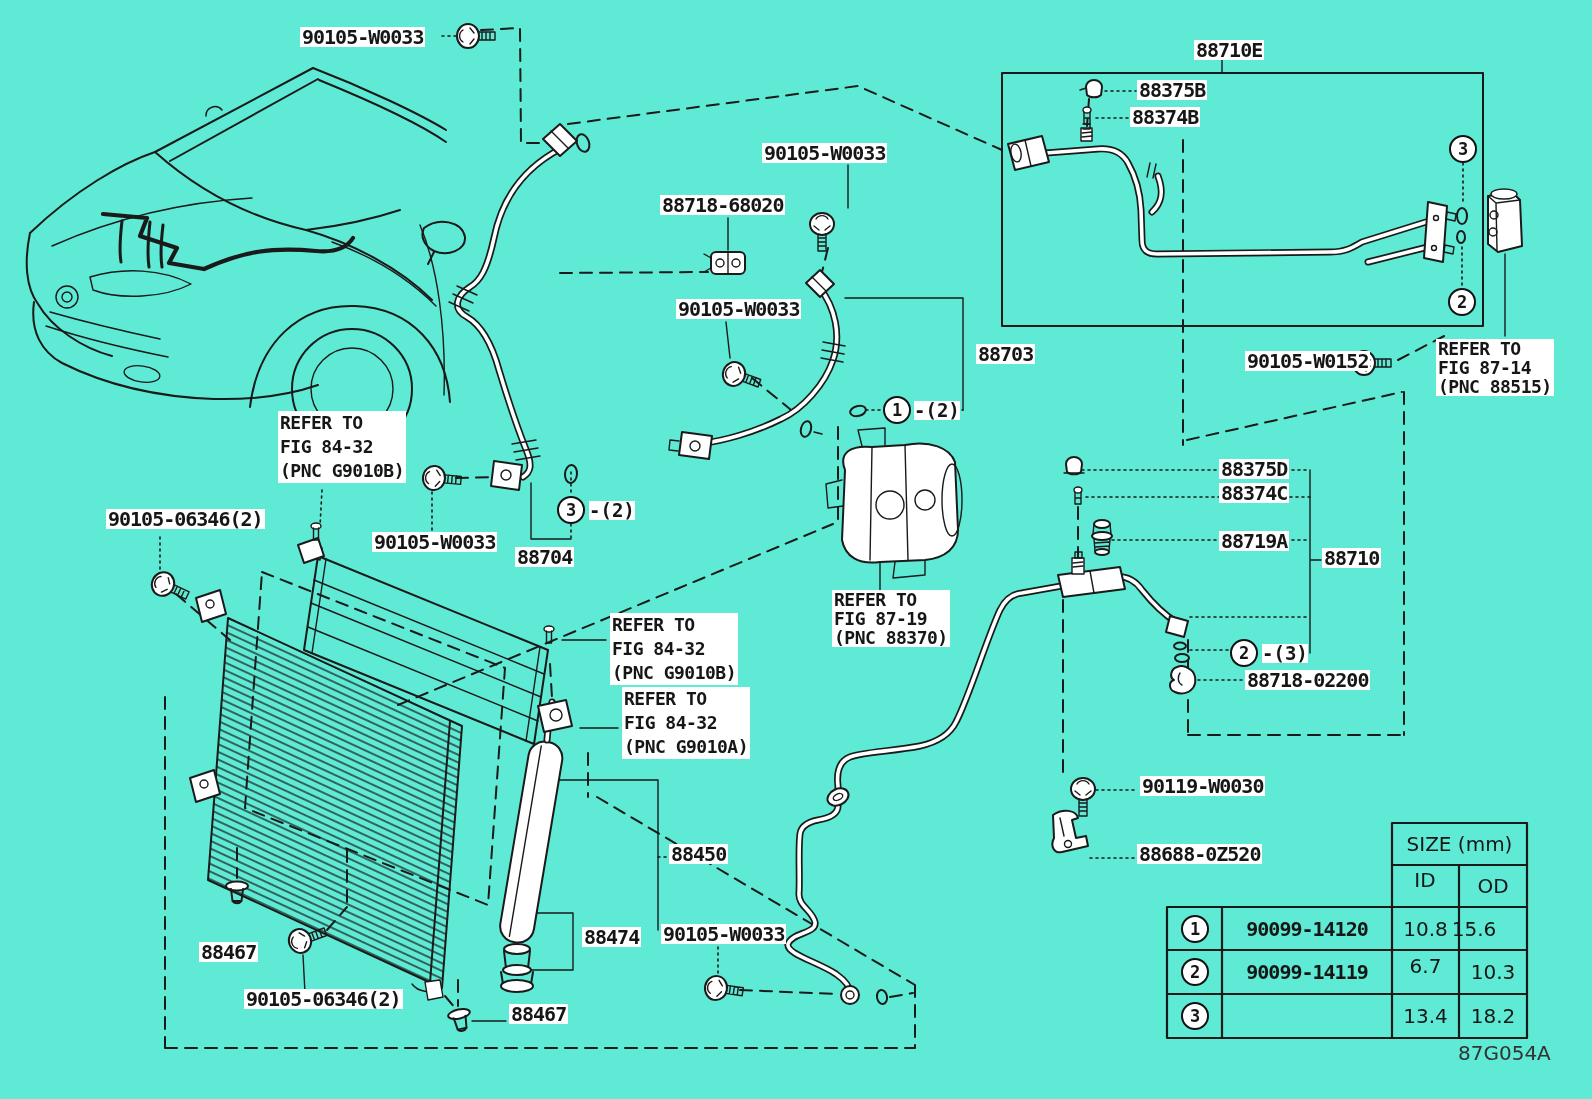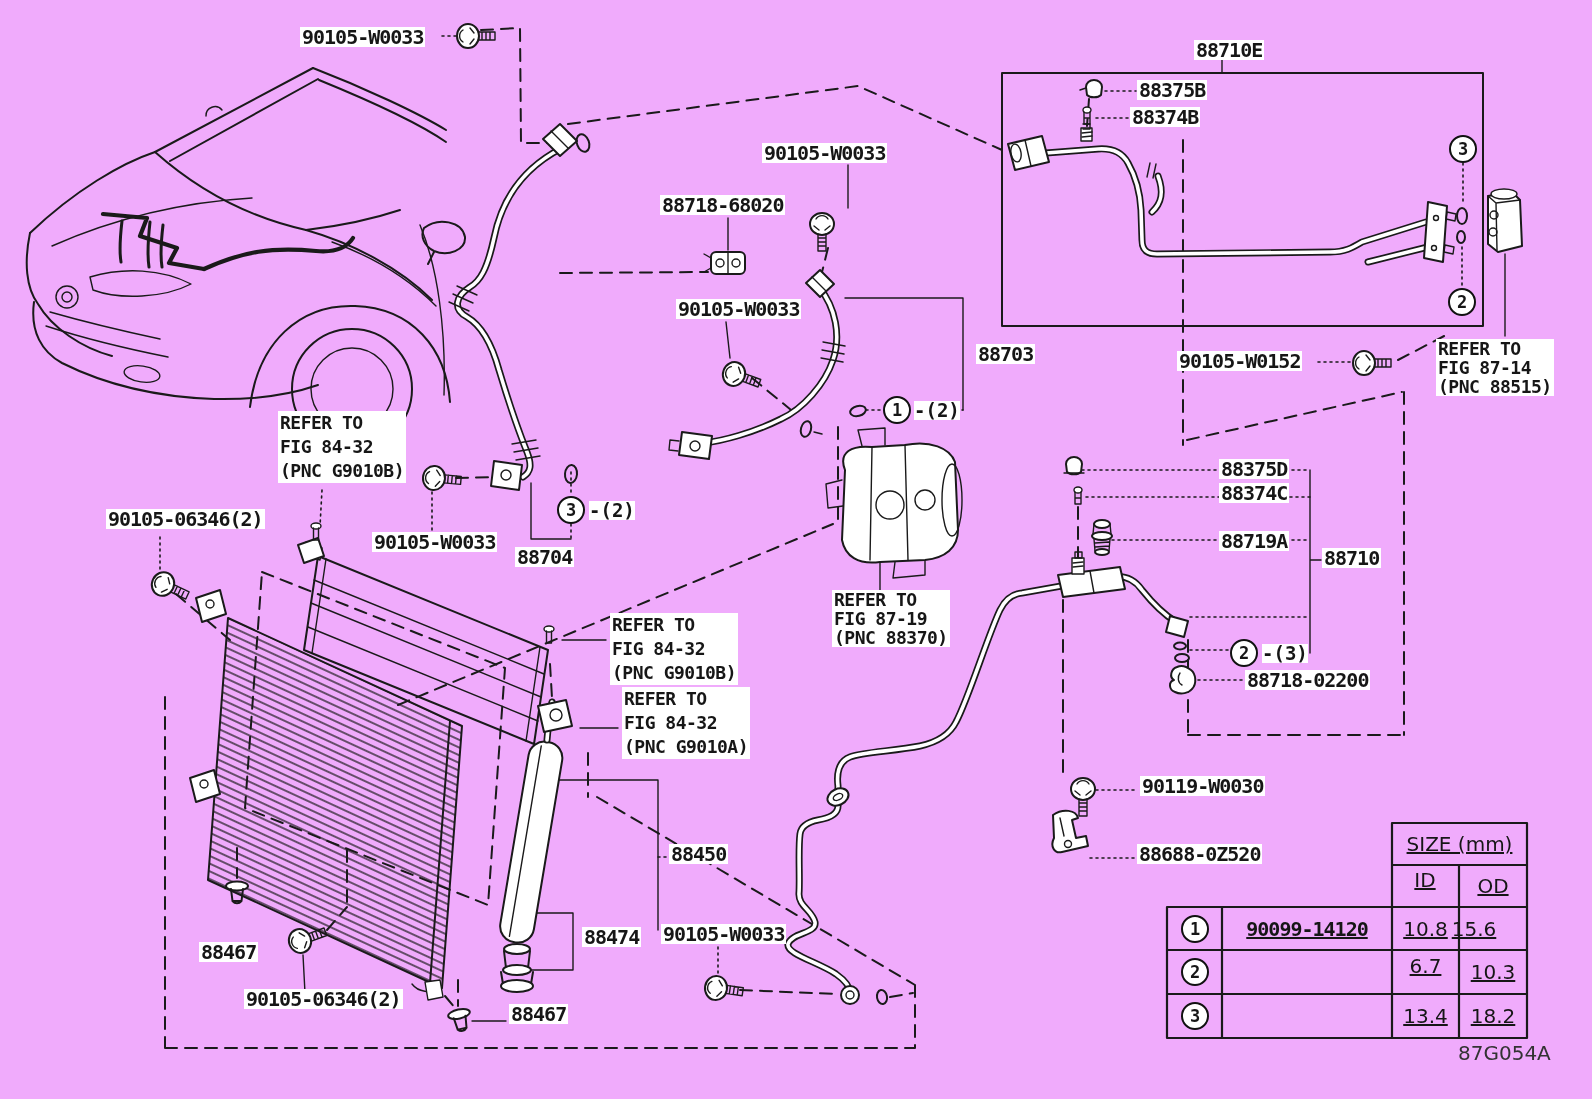--- a/index.html
+++ b/index.html
@@ -1,16 +1,16 @@
 <!DOCTYPE html>
 <html><head>
 <meta charset="utf-8">
 <style>
   html,body{margin:0;padding:0;background:#fff;}
-  #stage{position:relative;width:1592px;height:1099px;background:#f0abfc;overflow:hidden;
+  #stage{position:relative;width:1592px;height:1099px;background:#5eead4;overflow:hidden;
          font-family:"DejaVu Sans Mono",monospace;color:#161616;}
   #stage svg{position:absolute;left:0;top:0;}
   svg .ln{stroke:#1a1a1a;fill:none;stroke-width:2;stroke-linecap:round;stroke-linejoin:round;}
   svg .fw{fill:#fff;}
   svg .thin{stroke-width:1.4;}
   svg .thick{stroke-width:4.2;}
   svg .med{stroke-width:3;}
   svg .tube-o{stroke:#1a1a1a;fill:none;stroke-width:7;stroke-linecap:round;stroke-linejoin:round;}
   svg .tube-i{stroke:#fff;fill:none;stroke-width:3.6;stroke-linecap:round;stroke-linejoin:round;}
   svg .dash{stroke-dasharray:12 8;}
@@ -19,21 +19,21 @@
   .plabel{position:absolute;font:bold 20px "DejaVu Sans Mono",monospace;letter-spacing:-1px;
           line-height:1;white-space:nowrap;background:#fff;padding:0 2px;}
   .note{position:absolute;font:bold 18px "DejaVu Sans Mono",monospace;letter-spacing:-0.5px;
         line-height:24px;white-space:nowrap;background:#fff;padding:0 2px;}
   .note19 div{line-height:19px;}
   .circ{position:absolute;width:28px;height:28px;box-sizing:border-box;border:2px solid #111;
         border-radius:50%;background:#fff;display:flex;align-items:center;justify-content:center;
         font:bold 17px "DejaVu Sans Mono",monospace;}
   .suffix{position:absolute;font:bold 19px "DejaVu Sans Mono",monospace;background:#fff;line-height:1;}
   .tcell{position:absolute;display:flex;align-items:center;justify-content:center;
-         font:20px "DejaVu Sans",sans-serif;text-decoration:underline;}
+         font:20px "DejaVu Sans",sans-serif;}
   .tpart{font:bold 20px "DejaVu Sans Mono",monospace;letter-spacing:-1px;text-align:center;}
   .figcode{position:absolute;font:20px "DejaVu Sans",sans-serif;color:#333;}
 </style>
 </head>
 <body>
 
 <div id="stage">
 
 <svg width="1592" height="1099" viewBox="0 0 1592 1099">
   <defs>
@@ -347,21 +347,21 @@
 </svg>
 
   <div class="plabel" style="left:300px;top:27px">90105-W0033</div>
   <div class="plabel" style="left:1194px;top:40px">88710E</div>
   <div class="plabel" style="left:1137px;top:80px">88375B</div>
   <div class="plabel" style="left:1130px;top:107px">88374B</div>
   <div class="plabel" style="left:762px;top:143px">90105-W0033</div>
   <div class="plabel" style="left:660px;top:195px">88718-68020</div>
   <div class="plabel" style="left:676px;top:299px">90105-W0033</div>
   <div class="plabel" style="left:976px;top:344px">88703</div>
-  <div class="plabel" style="left:1177px;top:351px">90105-W0152</div>
+  <div class="plabel" style="left:1245px;top:351px">90105-W0152</div>
   <div class="plabel" style="left:106px;top:509px">90105-06346(2)</div>
   <div class="plabel" style="left:372px;top:532px">90105-W0033</div>
   <div class="plabel" style="left:515px;top:547px">88704</div>
   <div class="plabel" style="left:1219px;top:459px">88375D</div>
   <div class="plabel" style="left:1219px;top:483px">88374C</div>
   <div class="plabel" style="left:1219px;top:531px">88719A</div>
   <div class="plabel" style="left:1322px;top:548px">88710</div>
   <div class="plabel" style="left:1245px;top:670px">88718-02200</div>
   <div class="plabel" style="left:669px;top:844px">88450</div>
   <div class="plabel" style="left:582px;top:927px">88474</div>
@@ -410,20 +410,21 @@
   <div class="tcell" style="left:1392px;top:823px;width:135px;height:42px">SIZE (mm)</div>
   <div class="tcell" style="left:1392px;top:859px;width:66px;height:42px">ID</div>
   <div class="tcell" style="left:1459px;top:865px;width:68px;height:42px">OD</div>
 
   <div class="circ" style="left:1181px;top:915px">1</div>
   <div class="tcell tpart" style="left:1222px;top:907px;width:170px;height:43px">90099-14120</div>
   <div class="tcell" style="left:1392px;top:907px;width:67px;height:43px">10.8</div>
   <div class="tcell" style="left:1441px;top:907px;width:66px;height:43px">15.6</div>
 
   <div class="circ" style="left:1181px;top:958px">2</div>
+  <div class="tcell tpart" style="left:1222px;top:950px;width:170px;height:44px">90099-14119</div>
   <div class="tcell" style="left:1392px;top:950px;width:67px;height:32px">6.7</div>
   <div class="tcell" style="left:1459px;top:950px;width:68px;height:44px">10.3</div>
 
   <div class="circ" style="left:1181px;top:1002px">3</div>
   <div class="tcell" style="left:1392px;top:994px;width:67px;height:44px">13.4</div>
   <div class="tcell" style="left:1459px;top:994px;width:68px;height:44px">18.2</div>
 
   <div class="figcode" style="left:1458px;top:1041px">87G054A</div>
 </div>
 

